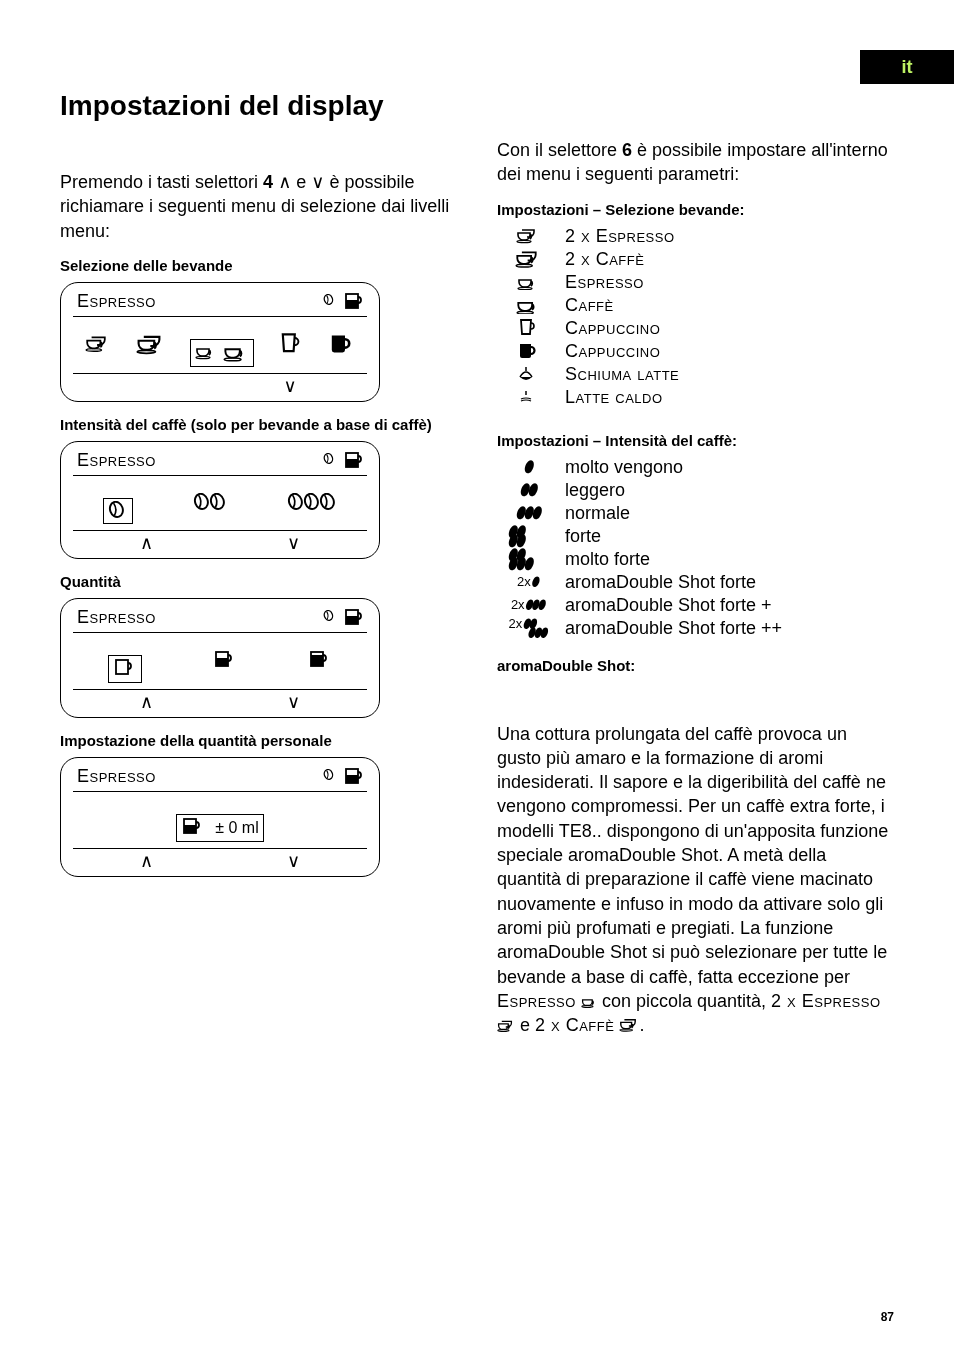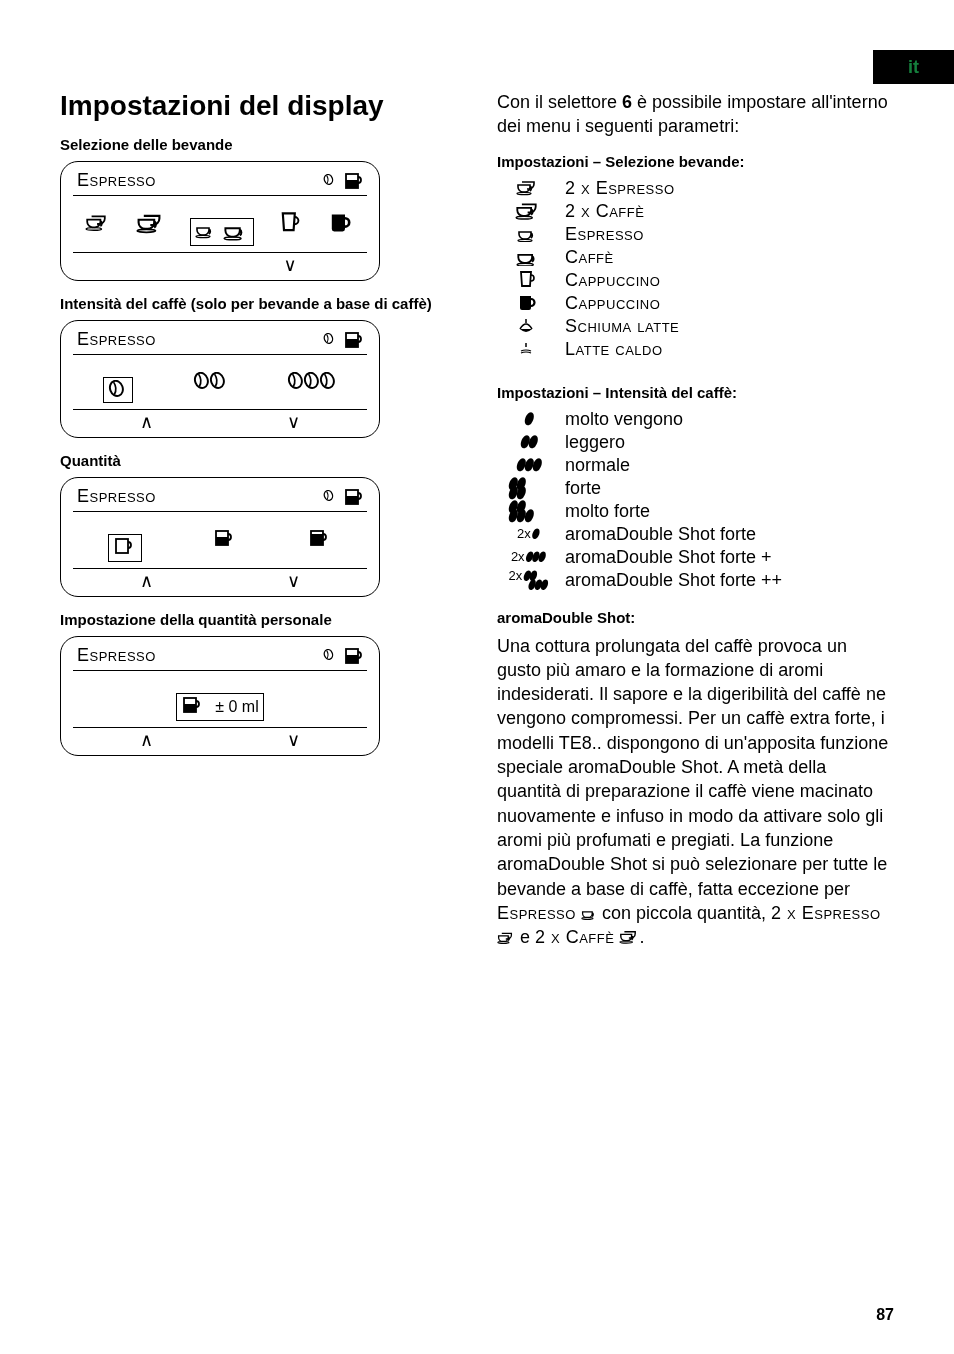--- a/index.html
+++ b/index.html
@@ -1,36 +1,36 @@
 <!DOCTYPE html>
 <html><head>
 <meta charset="utf-8">
 <style>
   * { box-sizing: border-box; margin: 0; padding: 0; }
   html, body { width: 954px; height: 1354px; font-family: Arial, Helvetica, sans-serif; background: #fff; color: #000; }
   .page { position: relative; width: 954px; height: 1354px; padding: 40px 60px 30px 60px; }
-  .lang-tab { position: absolute; top: 50px; right: 0; width: 81px; height: 34px; background: #000; color: #15803d; display: flex; align-items: center; justify-content: center; font-weight: bold; font-size: 18px; }
+  .lang-tab { position: absolute; top: 50px; right: 0; width: 94px; height: 34px; background: #000; color: #bef264; display: flex; align-items: center; justify-content: center; font-weight: bold; font-size: 18px; }
   .columns { display: flex; gap: 40px; margin-top: 50px; }
   .col { flex: 1; }
   h1 { font-size: 28px; font-weight: bold; margin-bottom: 14px; }
-  p { font-size: 18px; line-height: 1.35; margin-bottom: 14px; }
+  p { font-size: 18px; line-height: 1.35; margin-bottom: 14px; margin-top: 48px; }
   .section-label { font-size: 15px; font-weight: bold; margin-top: 10px; margin-bottom: 8px; }
   .display-box { border: 1.8px solid #000; border-radius: 18px; width: 320px; padding: 8px 12px 6px 12px; margin-bottom: 14px; }
   .display-header { display: flex; align-items: center; justify-content: space-between; padding: 0 4px 4px 4px; }
   .display-title { font-variant: small-caps; font-size: 18px; letter-spacing: 0.5px; }
   .header-icons { display: flex; align-items: center; gap: 6px; }
   .icon-row { display: flex; align-items: center; justify-content: space-around; padding: 6px 0; border-top: 1px solid #000; border-bottom: 1px solid #000; min-height: 56px; }
   .highlight-group { border: 1.5px solid #000; padding: 2px 4px; display: flex; gap: 6px; align-items: center; margin-top: 16px; }
   .nav-row { display: flex; justify-content: space-around; padding-top: 3px; }
   .chev { font-size: 18px; line-height: 1; }
   .smallcaps { font-variant: small-caps; letter-spacing: 0.5px; }
   .settings-list { margin-left: 10px; }
   .settings-list .row { display: flex; align-items: center; gap: 18px; margin: 2px 0; font-size: 18px; }
   .settings-list .row .ico { width: 40px; display: flex; justify-content: center; font-size: 16px; }
-  .page-num { position: absolute; bottom: 30px; right: 60px; font-weight: bold; font-size: 16px; }
+  .page-num { position: absolute; bottom: 30px; right: 60px; font-weight: bold; font-size: 12px; }
   svg { display: block; }
   .qty-text { font-size: 16px; margin-left: 4px; }
   .beans { letter-spacing: -2px; font-style: italic; }
 </style>
 </head>
 <body>
 
 <svg width="0" height="0" style="position:absolute">
   <defs>
     <g id="cup-small">
@@ -90,20 +90,24 @@
   </defs>
 </svg>
 
 <div class="page">
   <div class="lang-tab">it</div>
 
   <div class="columns">
 
     <div class="col">
       <h1>Impostazioni del display</h1>
+      <p>
+        <span>Premendo i tasti selettori </span><b>4</b>
+        <span class="chev">∧</span><span> e </span><span class="chev">∨</span><span> è possibile richiamare i seguenti menu di selezione dai livelli menu:</span>
+      </p>
 
       <div class="section-label">Selezione delle bevande</div>
       <div class="display-box">
         <div class="display-header">
           <span class="display-title">Espresso</span>
           <span class="header-icons">
             <svg width="14" height="14">
                 <use href="#bean" transform="scale(0.9)"></use>
               </svg>
             <svg width="20" height="18">

